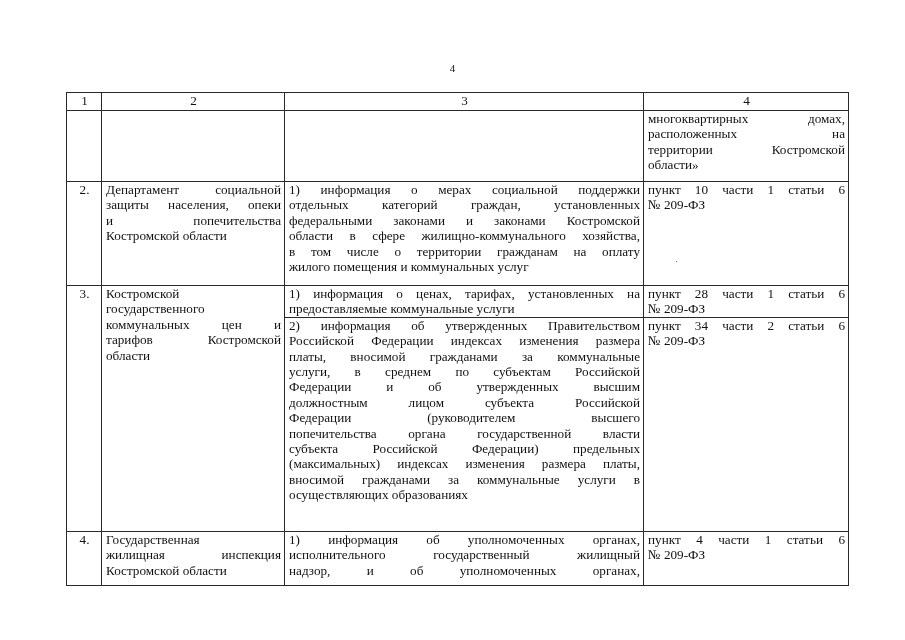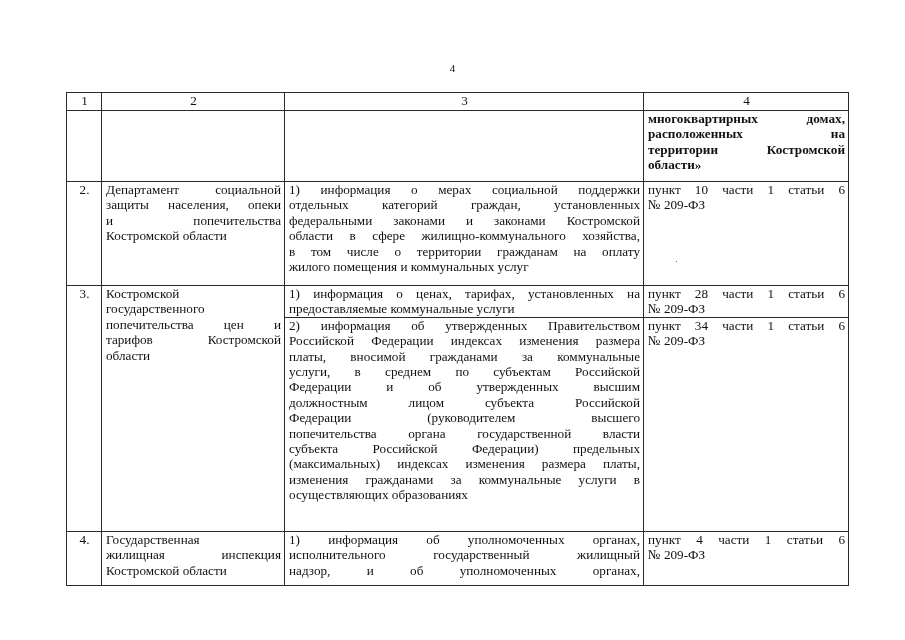--- a/index.html
+++ b/index.html
@@ -85,21 +85,21 @@
   </colgroup>
 
   <tbody>
       <tr class="header-row">
     <td>1</td>
     <td>2</td>
     <td>3</td>
     <td>4</td>
   </tr>
 
-  <tr style="height:71px;font-weight:bold;">
+  <tr style="height:71px;">
     <td class="num"></td>
     <td></td>
     <td></td>
     <td>
       <span class="jline">многоквартирных домах,</span>
       <span class="jline">расположенных на</span>
       <span class="jline">территории Костромской</span>
       <span class="jline last">области»</span>
     </td>
   </tr>
@@ -124,21 +124,21 @@
       <span class="jline">пункт 10 части 1 статьи 6</span>
       <span class="jline last">№ 209-ФЗ</span>
     </td>
   </tr>
 
   <tr style="height:31px;">
     <td class="num" rowspan="2">3.</td>
     <td rowspan="2">
       <span class="jline last">Костромской</span>
       <span class="jline last">государственного</span>
-      <span class="jline">попечительства цен и</span>
+      <span class="jline">коммунальных цен и</span>
       <span class="jline">тарифов Костромской</span>
       <span class="jline last">области</span>
     </td>
     <td>
       <span class="jline">1) информация о ценах, тарифах, установленных на</span>
       <span class="jline last">предоставляемые коммунальные услуги</span>
     </td>
     <td>
       <span class="jline">пункт 28 части 1 статьи 6</span>
       <span class="jline last">№ 209-ФЗ</span>
@@ -150,25 +150,25 @@
       <span class="jline">2) информация об утвержденных Правительством</span>
       <span class="jline">Российской Федерации индексах изменения размера</span>
       <span class="jline">платы, вносимой гражданами за коммунальные</span>
       <span class="jline">услуги, в среднем по субъектам Российской</span>
       <span class="jline">Федерации и об утвержденных высшим</span>
       <span class="jline">должностным лицом субъекта Российской</span>
       <span class="jline">Федерации (руководителем высшего</span>
       <span class="jline">попечительства органа государственной власти</span>
       <span class="jline">субъекта Российской Федерации) предельных</span>
       <span class="jline">(максимальных) индексах изменения размера платы,</span>
-      <span class="jline">изменения гражданами за коммунальные услуги в</span>
+      <span class="jline">вносимой гражданами за коммунальные услуги в</span>
       <span class="jline last">осуществляющих образованиях</span>
     </td>
     <td>
-      <span class="jline">пункт 34 части 1 статьи 6</span>
+      <span class="jline">пункт 34 части 2 статьи 6</span>
       <span class="jline last">№ 209-ФЗ</span>
     </td>
   </tr>
 
   <tr style="height:54px;">
     <td class="num">4.</td>
     <td>
       <span class="jline last">Государственная</span>
       <span class="jline">жилищная инспекция</span>
       <span class="jline last">Костромской области</span>

